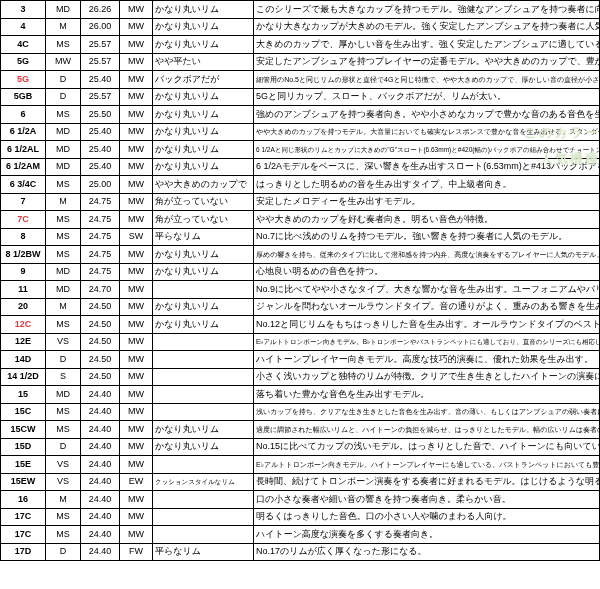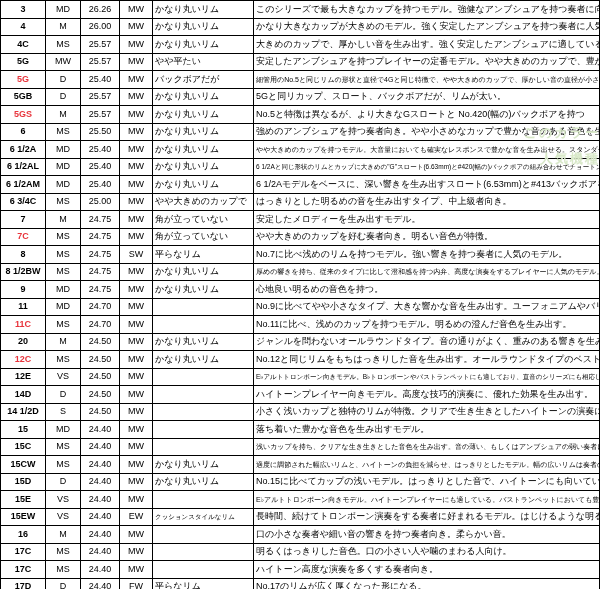--- a/index.html
+++ b/index.html
@@ -70,28 +70,20 @@
         </tr>
         <tr>
           <td class="c0">5GB</td>
           <td class="c1">D</td>
           <td class="c2">25.57</td>
           <td class="c3">MW</td>
           <td class="c4">かなり丸いリム</td>
           <td class="c5">5Gと同リカップ、スロート、バックボアだが、リムが太い。</td>
         </tr>
         <tr>
-          <td class="c0 red">5GS</td>
-          <td class="c1">M</td>
-          <td class="c2">25.57</td>
-          <td class="c3">MW</td>
-          <td class="c4">かなり丸いリム</td>
-          <td class="c5">No.5と特徴は異なるが、より大きなGスロートと No.420(幅の)バックボアを持つ</td>
-        </tr>
-        <tr>
           <td class="c0">6</td>
           <td class="c1">MS</td>
           <td class="c2">25.50</td>
           <td class="c3">MW</td>
           <td class="c4">かなり丸いリム</td>
           <td class="c5">強めのアンブシュアを持つ奏者向き。やや小さめなカップで豊かな音のある音色を生み出す。</td>
         </tr>
         <tr>
           <td class="c0">6 1/2A</td>
           <td class="c1">MD</td>
@@ -164,28 +156,20 @@
           <td class="c4">かなり丸いリム</td>
           <td class="c5">心地良い明るめの音色を持つ。</td>
         </tr>
         <tr>
           <td class="c0">11</td>
           <td class="c1">MD</td>
           <td class="c2">24.70</td>
           <td class="c3">MW</td>
           <td class="c4"></td>
           <td class="c5">No.9に比べてやや小さなタイプ、大きな響かな音を生み出す。ユーフォニアムやバリトンにも相性がよい。</td>
-        </tr>
-        <tr>
-          <td class="c0 red">11C</td>
-          <td class="c1">MS</td>
-          <td class="c2">24.70</td>
-          <td class="c3">MW</td>
-          <td class="c4"></td>
-          <td class="c5">No.11に比べ、浅めのカップを持つモデル。明るめの澄んだ音色を生み出す。</td>
         </tr>
         <tr>
           <td class="c0">20</td>
           <td class="c1">M</td>
           <td class="c2">24.50</td>
           <td class="c3">MW</td>
           <td class="c4">かなり丸いリム</td>
           <td class="c5">ジャンルを問わないオールラウンドタイプ。音の通りがよく、重みのある響きを生み出し、奏者の負担を軽減する。</td>
         </tr>
         <tr>

